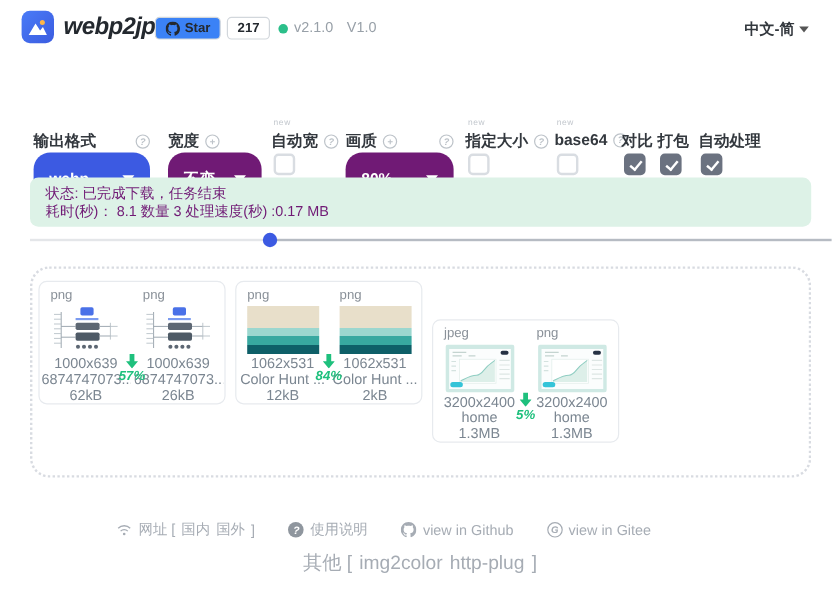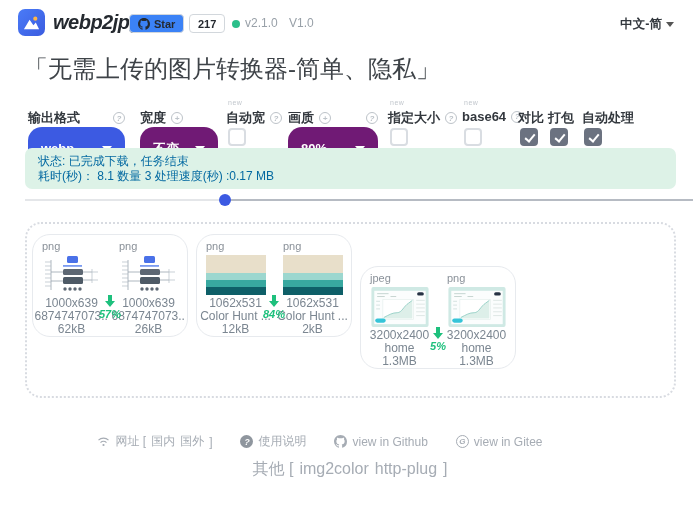--- a/index.html
+++ b/index.html
@@ -47,34 +47,34 @@
   .pill.gray { background:#701a75; }
   .checkbox { position:absolute; top:28px; left:2px; width:18px; height:18px; border-radius:4px;
     background:#fff; border:2px solid #d9dde2; cursor:pointer; }
   .checkbox.checked { background:#6b7280; border-color:#6b7280; }
   .checkbox.checked::after { content:""; position:absolute; left:5px; top:2px; width:4px; height:8px;
     border:solid #fff; border-width:0 2px 2px 0; transform:rotate(40deg); }
 
   
   .status { position:absolute; left:25px; top:148px; width:651px; height:41px; background:#ddf2e7;
     border-radius:7px; padding:6px 13px; }
-  .status div { font-size:12px; color:#0369a1; line-height:15px; }
+  .status div { font-size:12px; color:#701a75; line-height:15px; }
 
   
   .slider { position:absolute; left:25px; top:194px; width:668px; height:12px; cursor:pointer; }
   .slider .track { position:absolute; top:5px; left:0; width:100%; height:2px;
     background:linear-gradient(to right,#e4e6e9 0 30%,#b6bbc3 30% 100%); }
   .slider .handle { position:absolute; top:0; width:12px; height:12px; border-radius:50%;
     background:#3c5ae2; margin-left:-6px; cursor:grab; }
 
   
   .dropzone { position:absolute; left:25px; top:222px; width:651px; height:176px;
     border:2px dotted #d8dbe1; border-radius:16px; }
   .card { position:absolute; top:10px; width:156px; height:103px; background:#fff;
-    border:1px solid #e7eaee; border-radius:18px; display:flex; }
+    border:1px solid #e7eaee; border-radius:7px; display:flex; }
   .card.c0 { left:5px; } .card.c1 { left:169px; } .card.c2 { left:333px;margin-top:32px; }
   .col { width:50%; padding-top:5px; display:flex; flex-direction:column; align-items:center; }
   .fmt { align-self:flex-start; margin-left:9px; font-size:11px; color:#8a9199; height:14px; }
   .thumb { width:60px; height:40px; margin:1px 0 2px; }
   .thumb.stripes { background:linear-gradient(to bottom,#e8dfca 0 45%,#9cd7cf 45% 63%,#38a8a0 63% 81%,#0e5f68 81% 100%); }
   .meta { font-size:12px; color:#7b8691; line-height:13px; text-align:center; width:74px;
     white-space:nowrap; overflow:hidden; }
   .save { position:absolute; left:50%; transform:translateX(-50%); top:60px; width:30px;
     display:flex; flex-direction:column; align-items:center; }
   .save .pct { font-size:11px; font-weight:bold; color:#1ec07d; margin-top:1px;font-style:italic; }
@@ -112,21 +112,20 @@
   </div>
   <div class="star-count">217</div>
   <div class="ver-dot"></div>
   <div class="ver-1">v2.1.0</div>
   <div class="ver-2">V1.0</div>
   <div class="lang">
     <span>中文-简</span>
     <i class="caret-dark"></i>
   </div>
 
-  <div class="main-title">「无需上传的图片转换器-简单、隐私」</div>
 
   <div class="controls">
 
     <div class="grp" style="left:28px; width:97px;">
       <div class="lab-row">
           <span>输出格式</span>
           <span class="spacer"></span>
           <i class="info-i">?</i>
         </div>
       <div class="pill blue" style="width:97px;">

